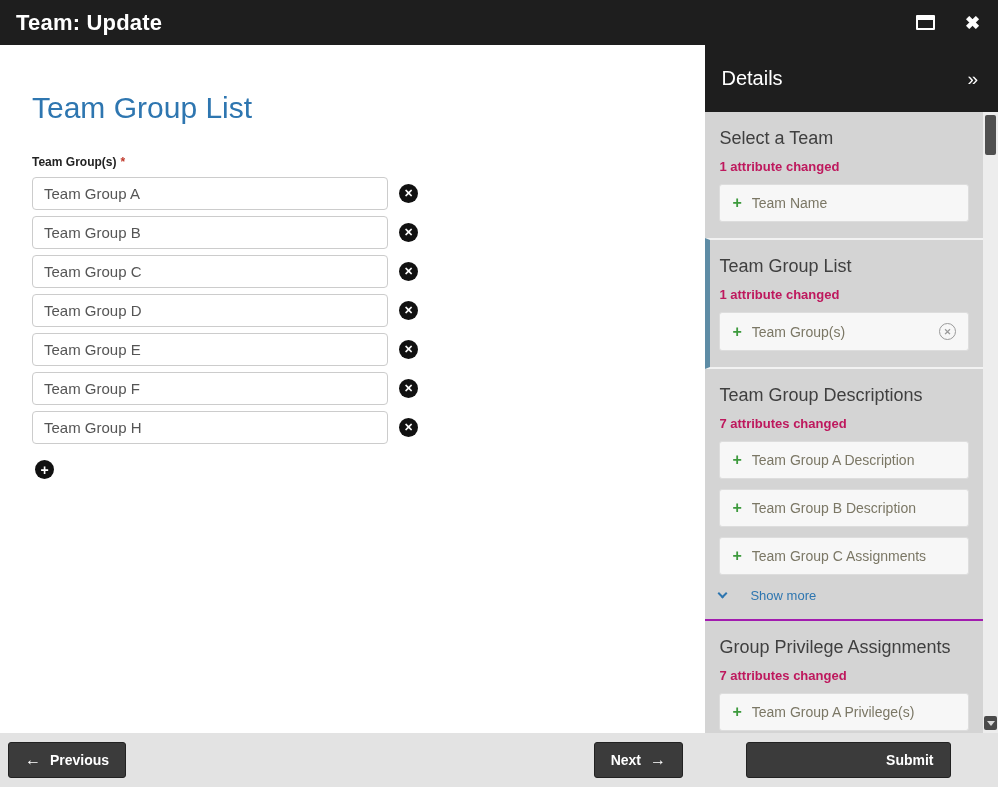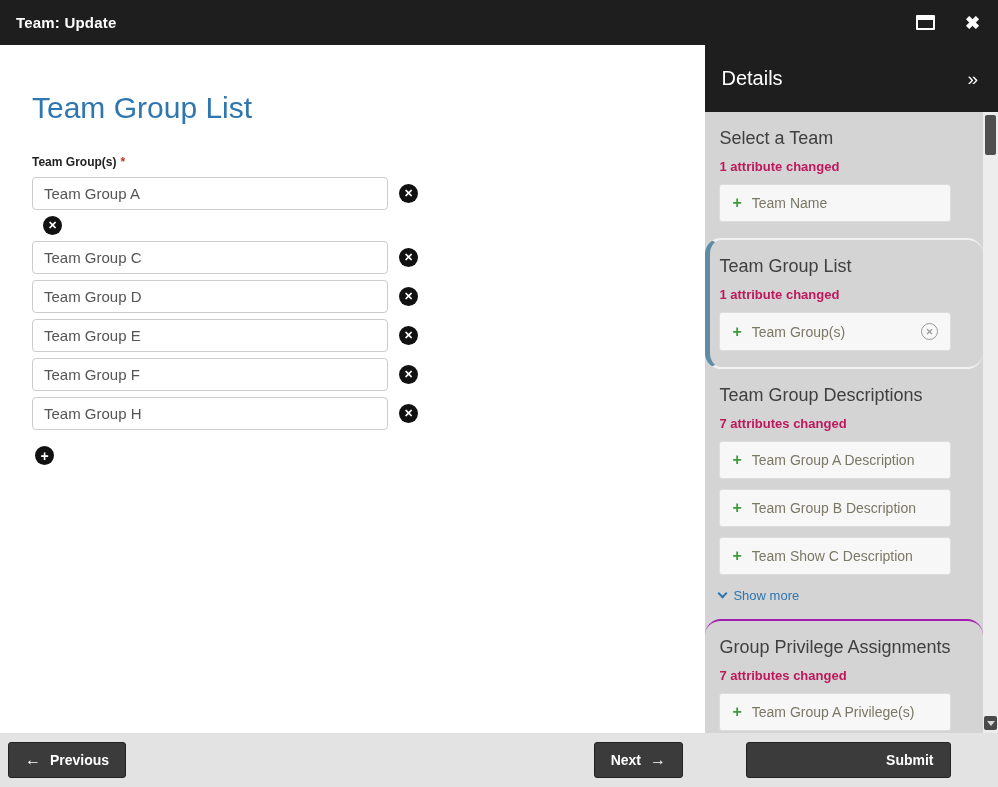--- a/index.html
+++ b/index.html
@@ -10,21 +10,21 @@
     overflow: hidden;
   }
   .app { width: 998px; height: 787px; display: flex; flex-direction: column; }
 
   
   .topbar {
     height: 45px; background: #1e1e1e; color: #fff;
     display: flex; align-items: center; justify-content: space-between;
     padding: 0 18px 0 16px; flex: 0 0 auto;
   }
-  .topbar-title { font-size: 15px; font-weight: bold; letter-spacing: .2px; }
+  .topbar-title { font-size: 22px; font-weight: bold; letter-spacing: .2px; }
   .topbar-icons { display: flex; align-items: center; gap: 30px; }
   .win-icon {
     width: 19px; height: 15px; border: 2px solid #fff; border-top: 5px solid #fff;
     display: inline-block; border-radius: 1px; cursor: pointer;
   }
   .close-icon { font-size: 18px; font-weight: bold; cursor: pointer; line-height: 1; }
 
   
   .body-row { display: flex; flex: 1 1 auto; min-height: 0; }
 
@@ -55,41 +55,41 @@
     height: 67px; background: #1e1e1e; color: #fff; flex: 0 0 auto;
     display: flex; align-items: center; justify-content: space-between;
     padding: 0 20px 0 16px;
   }
   .details-title { font-size: 20px; }
   .collapse-icon { font-size: 19px; cursor: pointer; }
 
   .sidebar-body { display: flex; flex: 1 1 auto; min-height: 0; }
   .sections { flex: 1 1 auto; overflow: hidden; }
 
-  .panel-section { padding: 16px 32px 16px 14px; border-radius: 16px; }
+  .panel-section { padding: 16px 14px 16px 14px; }
   .panel-section + .panel-section { border-top: 2px solid #a21caf; }
   .panel-section.active {
     border-left: 5px solid #5e8ca5; padding-left: 9px;
     border-top: 2px solid #f2f2f2; border-bottom: 2px solid #f2f2f2;
   }
   .panel-section.active + .panel-section { border-top: none; }
   .section-title { font-size: 18px; color: #3f3f3f; margin-bottom: 10px; }
   .section-status { font-size: 13px; font-weight: bold; color: #be185d; }
   .attr-card {
     margin-top: 10px; background: #f7f7f7; border: 1px solid #ddd; border-radius: 3px;
     padding: 10px 12px; display: flex; align-items: center; cursor: pointer;
   }
   .plus-icon { color: #3d9a3d; font-weight: bold; font-size: 16px; margin-right: 10px; line-height: 1; }
   .attr-label { font-size: 14px; color: #7b7765; flex: 1 1 auto; }
   .circ-x {
     width: 17px; height: 17px; border: 1px solid #9a9a9a; border-radius: 50%;
     color: #9a9a9a; font-size: 9px; font-weight: bold;
     display: inline-flex; align-items: center; justify-content: center; cursor: pointer;
   }
-  .show-more { margin-top: 13px; display: flex; align-items: center; gap: 7px; cursor: pointer; }
+  .show-more { margin-top: 13px; display: flex; align-items: center; gap: 24px; cursor: pointer; }
   .show-more-label { color: #2e76b0; font-size: 13px; }
   .chev-down {
     width: 7px; height: 7px; border-right: 2px solid #2e76b0; border-bottom: 2px solid #2e76b0;
     transform: rotate(45deg); margin-top: -4px;
   }
 
   
   .scrollbar { width: 15px; background: #ededed; position: relative; flex: 0 0 auto; }
   .scroll-thumb {
     position: absolute; top: 3px; left: 2px; width: 11px; height: 40px;
@@ -145,20 +145,21 @@
 
       <div class="field-label">
         <span>Team Group(s)</span><span class="req">*</span>
       </div>
 
       <div class="group-row">
         <input class="group-input" value="Team Group A" style="">
         <span class="circle-btn remove-slot">✕</span>
       </div>
       <div class="group-row">
+        <input class="group-input" value="Team Group B" style="">
         <span class="circle-btn remove-slot">✕</span>
       </div>
       <div class="group-row">
         <input class="group-input" value="Team Group C" style="">
         <span class="circle-btn remove-slot">✕</span>
       </div>
       <div class="group-row">
         <input class="group-input" value="Team Group D" style="">
         <span class="circle-btn remove-slot">✕</span>
       </div>
@@ -212,21 +213,21 @@
             <div class="attr-card">
               <span class="plus-icon">+</span>
               <span class="attr-label">Team Group A Description</span>
             </div>
             <div class="attr-card">
               <span class="plus-icon">+</span>
               <span class="attr-label">Team Group B Description</span>
             </div>
             <div class="attr-card">
               <span class="plus-icon">+</span>
-              <span class="attr-label">Team Show C Description</span>
+              <span class="attr-label">Team Group C Assignments</span>
             </div>
             <div class="show-more">
               <span class="chev-down"></span>
               <span class="show-more-label">Show more</span>
             </div>
           </section>
 
           <section class="panel-section">
             <div class="section-title">Group Privilege Assignments</div>
             <div class="section-status">7 attributes changed</div>

